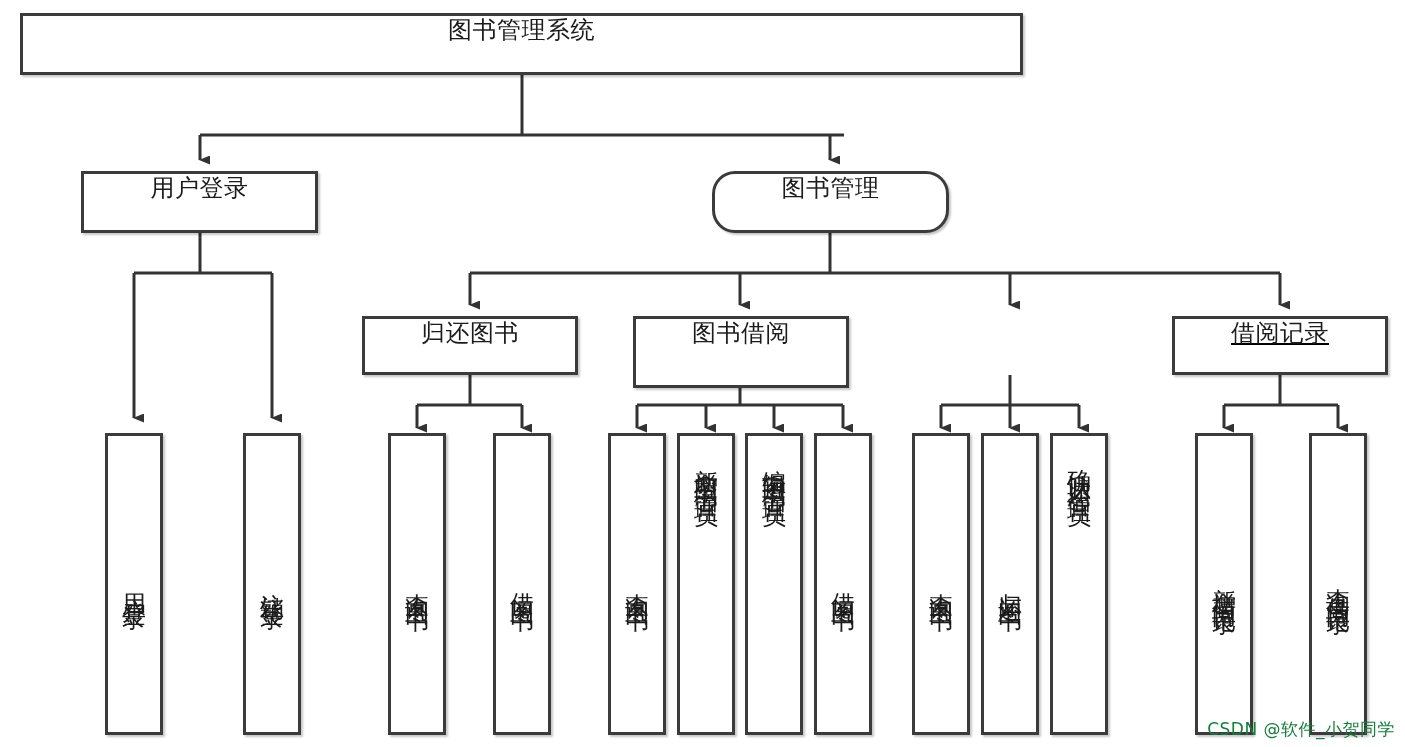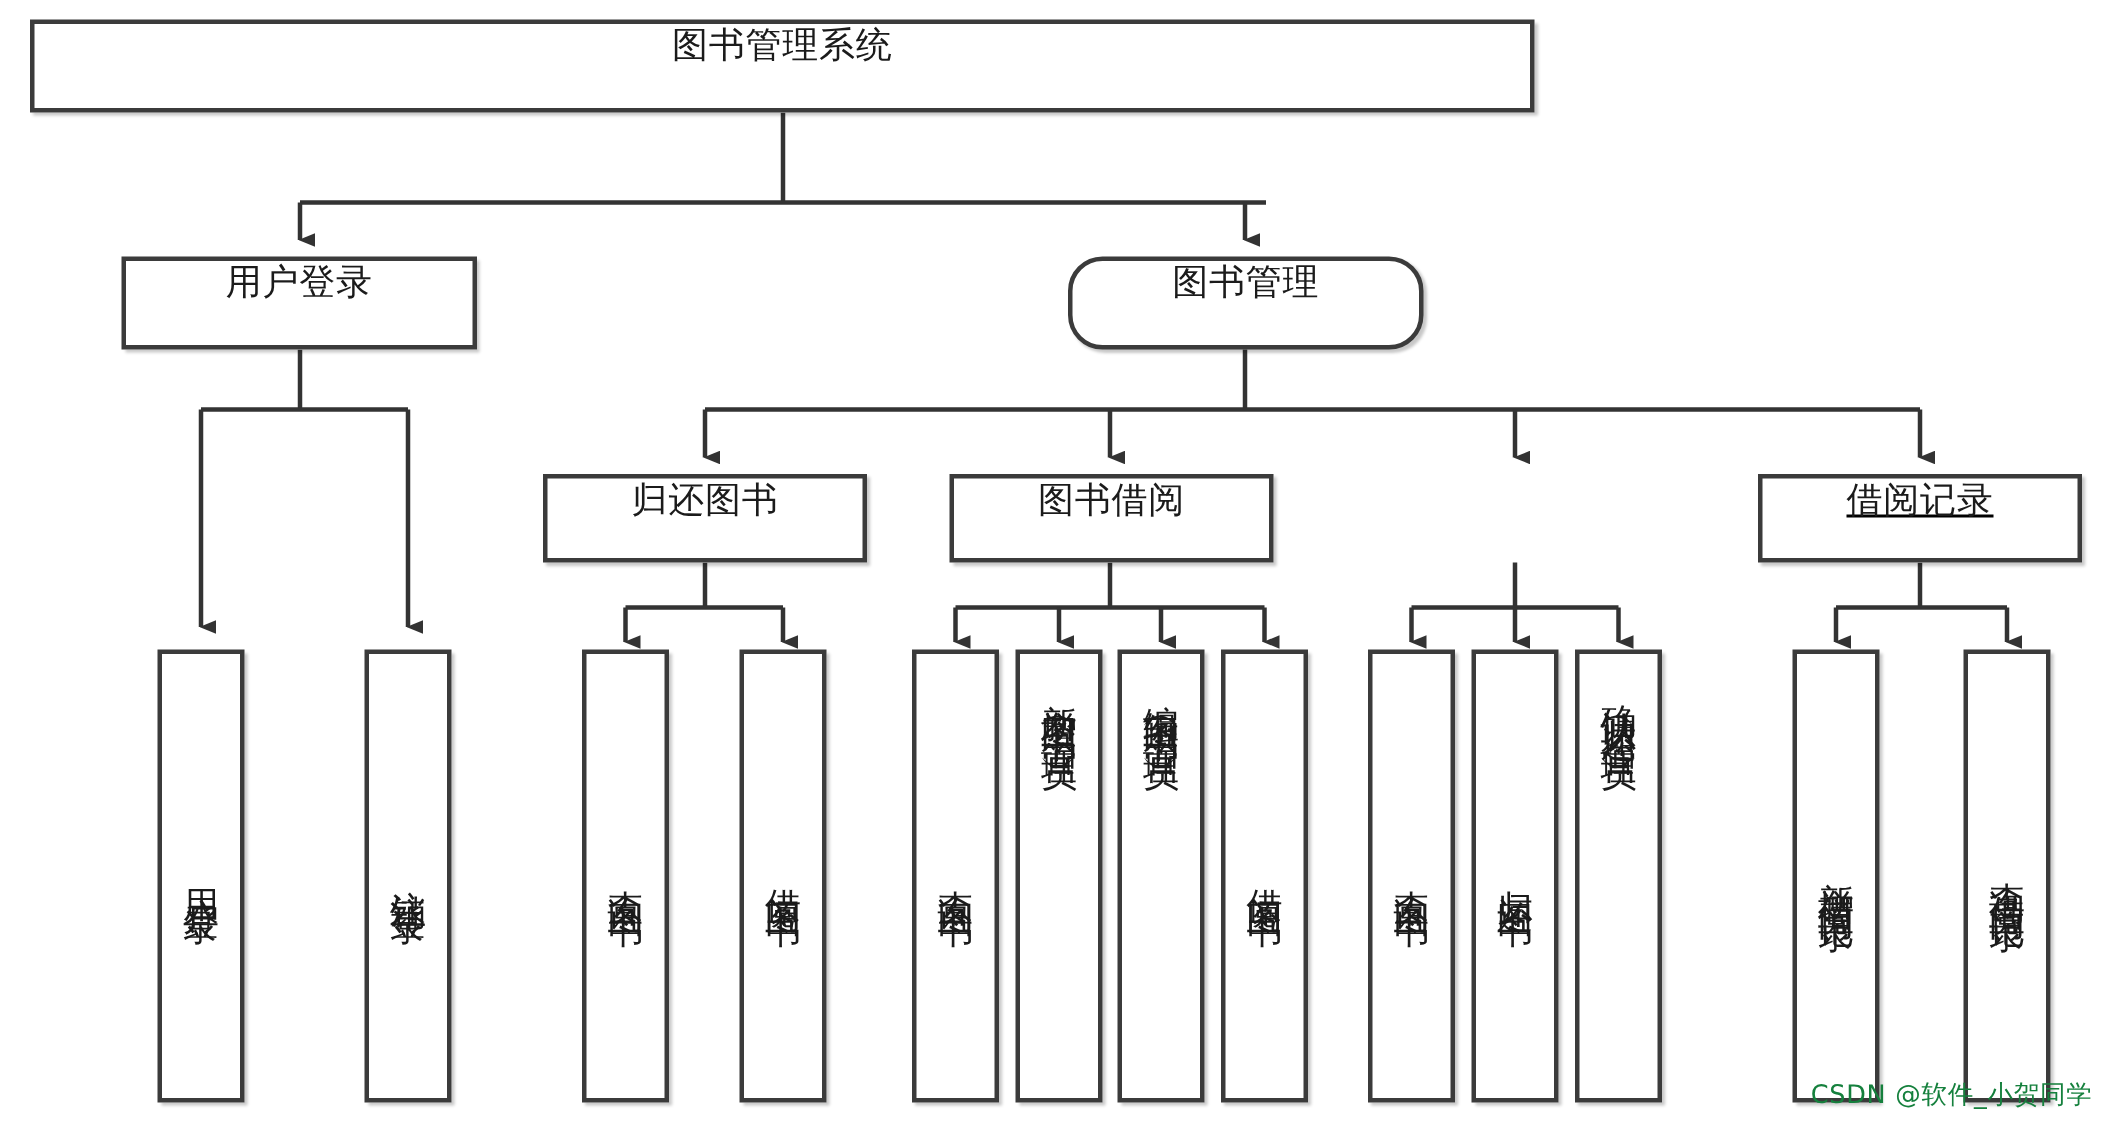--- a/index.html
+++ b/index.html
@@ -132,21 +132,21 @@
   <div class="node horizontal" style="left:81px; top:171px; width:237px; height:62px;">
     <span class="label">用户登录</span>
   </div>
   <div class="node horizontal" style="left:712px; top:171px; width:237px; height:62px;border-radius:23px;">
     <span class="label">图书管理</span>
   </div>
 
   <div class="node horizontal" style="left:362px; top:316px; width:216px; height:59px;">
     <span class="label">归还图书</span>
   </div>
-  <div class="node horizontal" style="left:633px; top:316px; width:216px; height:59px;">
+  <div class="node horizontal" style="left:633px; top:316px; width:216px; height:72px;">
     <span class="label">图书借阅</span>
   </div>
   <div class="node horizontal" style="left:1172px; top:316px; width:216px; height:59px;text-decoration:underline;">
     <span class="label">借阅记录</span>
   </div>
 
   <div class="node vertical centered" style="left:105px; top:433px; width:58px; height:302px;">
     <span class="label">用户登录</span>
   </div>
   <div class="node vertical centered" style="left:243px; top:433px; width:58px; height:302px;">

